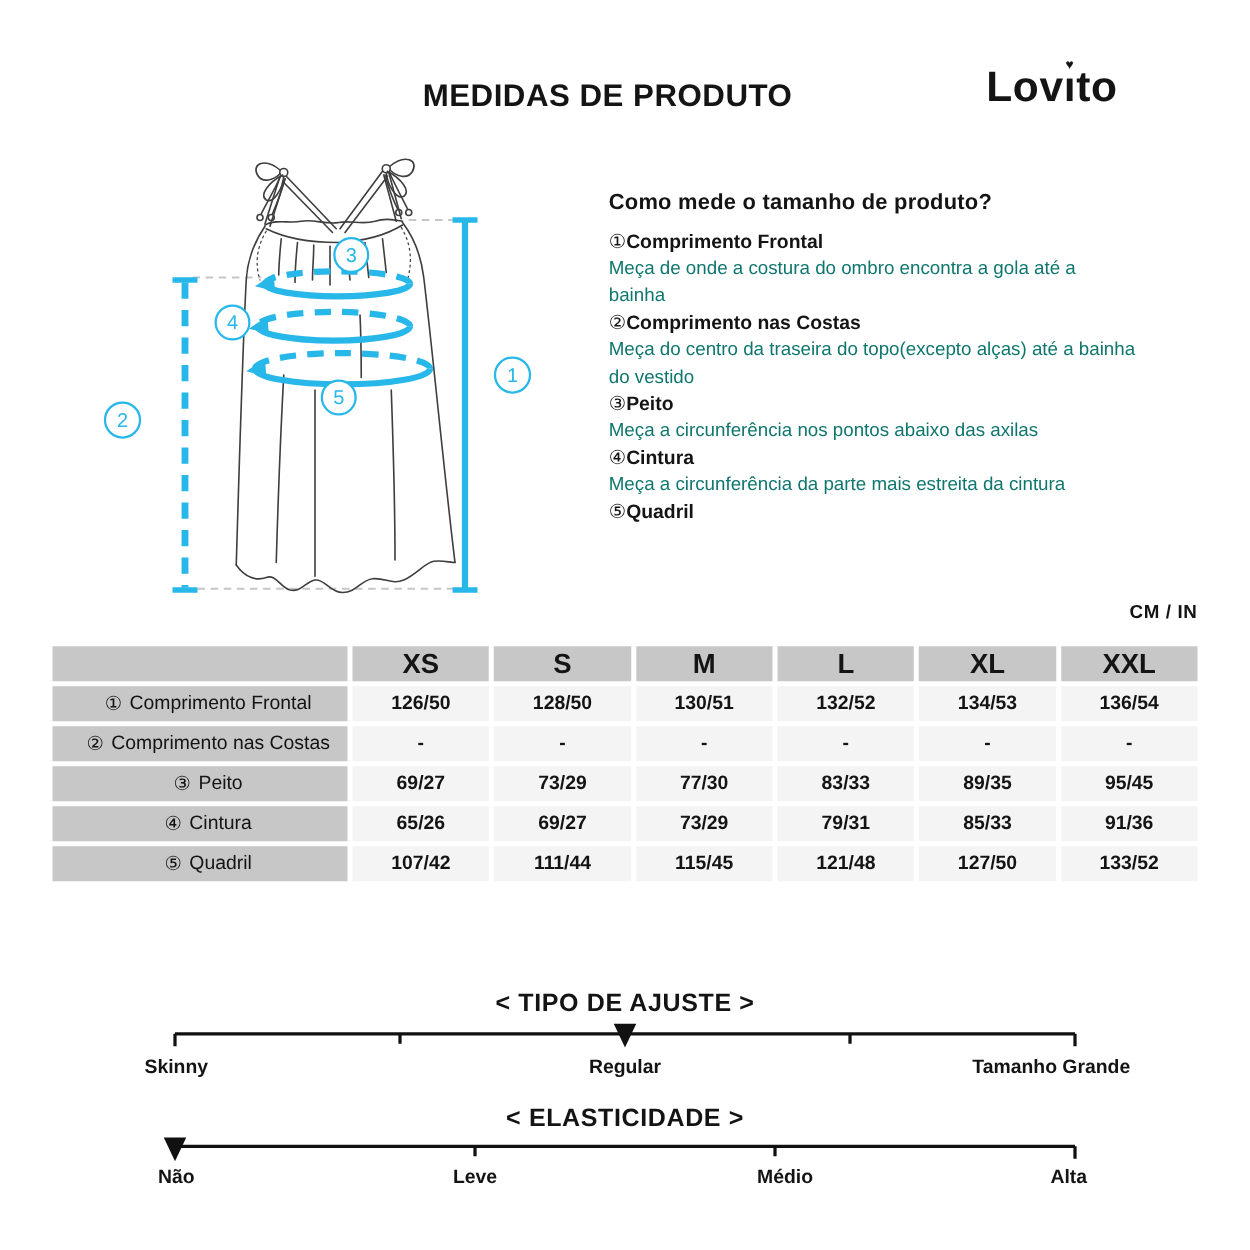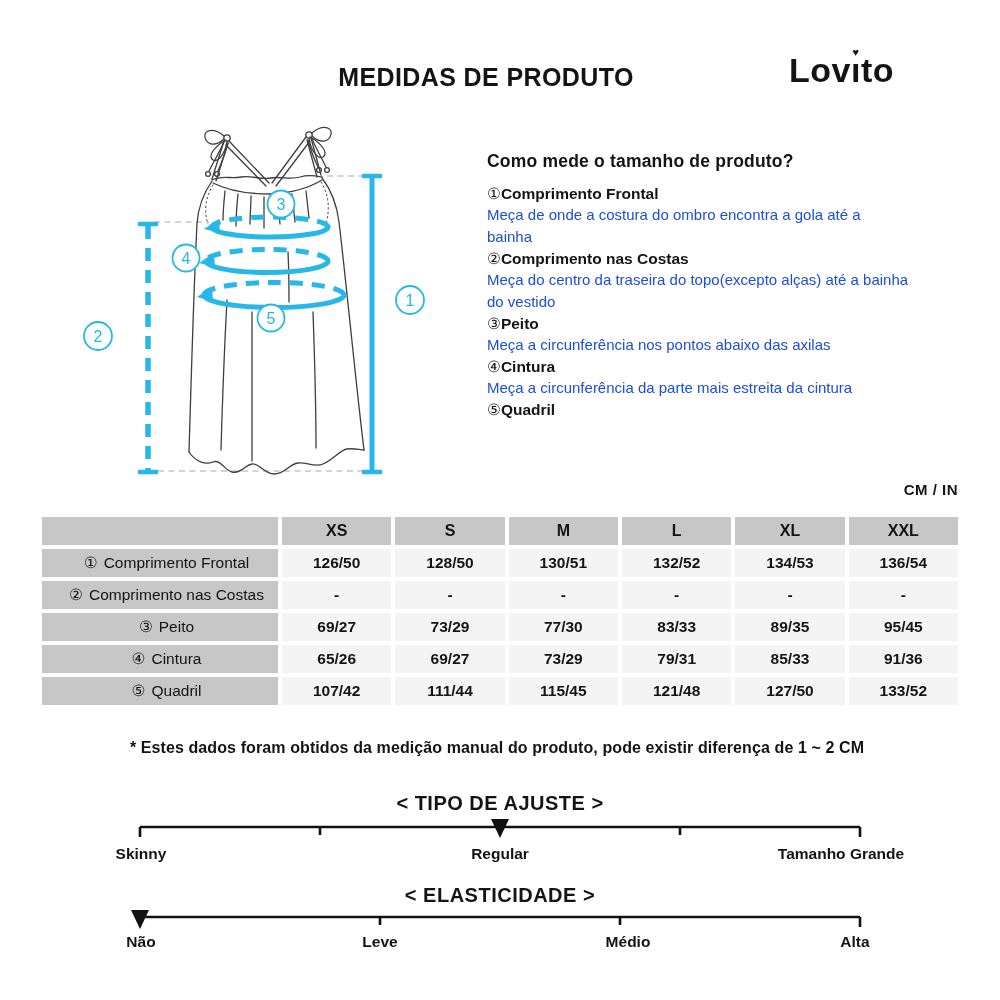--- a/index.html
+++ b/index.html
@@ -16,31 +16,31 @@
                   font-size:11px; line-height:11px; }
 
   
   .dress-svg { position:absolute; left:55px; top:105px; }
 
   
   .guide { position:absolute; left:487px; top:151px; width:455px; }
   .guide h2 { font-size:17.5px; font-weight:800; letter-spacing:0.2px; margin-bottom:11px; }
   .guide .g-title { font-size:15.5px; line-height:21px; font-weight:700; }
   .guide .g-num { font-weight:400; }
-  .guide .g-desc { font-size:15px; line-height:22px; color:#1d4ed8; white-space:pre-line; }
+  .guide .g-desc { font-size:15px; line-height:22px; color:#0f766e; white-space:pre-line; }
 
   
   .units { position:absolute; right:42px; top:481px; font-size:15px; font-weight:800; letter-spacing:0.5px; }
 
   
   .size-table { position:absolute; left:42px; top:517px; width:916px;
                 display:grid; grid-template-columns:236px repeat(6,1fr); gap:4px; }
   .size-table > div { height:28px; display:flex; align-items:center; justify-content:center; }
   .cell-corner, .cell-size, .cell-label { background:#c7c7c7; }
-  .cell-size { font-size:16px; font-weight:800;text-align:right; }
+  .cell-size { font-size:22px; font-weight:800;text-align:right; }
   .cell-label { justify-content:flex-start; padding-left:13px; font-size:15.5px; font-weight:400; }
   .cell-label .row-num { margin-right:6px; }
   .cell-val { background:#f4f4f4; font-size:15.5px; font-weight:700; }
 
   
   .footnote { position:absolute; left:497px; top:739px; transform:translateX(-50%);
               font-size:16px; font-weight:700; letter-spacing:0.1px; white-space:nowrap; }
 
   
   .scale-title { position:absolute; left:500px; transform:translateX(-50%);
@@ -238,21 +238,20 @@
         <span>Quadril</span>
       </div>
     <div class="cell-val">107/42</div>
     <div class="cell-val">111/44</div>
     <div class="cell-val">115/45</div>
     <div class="cell-val">121/48</div>
     <div class="cell-val">127/50</div>
     <div class="cell-val">133/52</div>
   </div>
 
-  <div class="footnote">* Estes dados foram obtidos da medição manual do produto, pode existir diferença de 1 ~ 2 CM</div>
 
   <div class="scale-title" style="top:792px;">&lt; TIPO DE AJUSTE &gt;</div>
   <svg class="scale-svg" style="top:814px;" width="1000" height="28" viewBox="0 814 1000 28">
     <g stroke="#111" stroke-width="2.6" fill="none">
       <line x1="140" y1="827" x2="860" y2="827"></line>
       <line x1="140" y1="827" x2="140" y2="837"></line>
       <line x1="860" y1="827" x2="860" y2="837"></line>
       <line x1="320" y1="827" x2="320" y2="835"></line>
       <line x1="680" y1="827" x2="680" y2="835"></line>
     </g>

